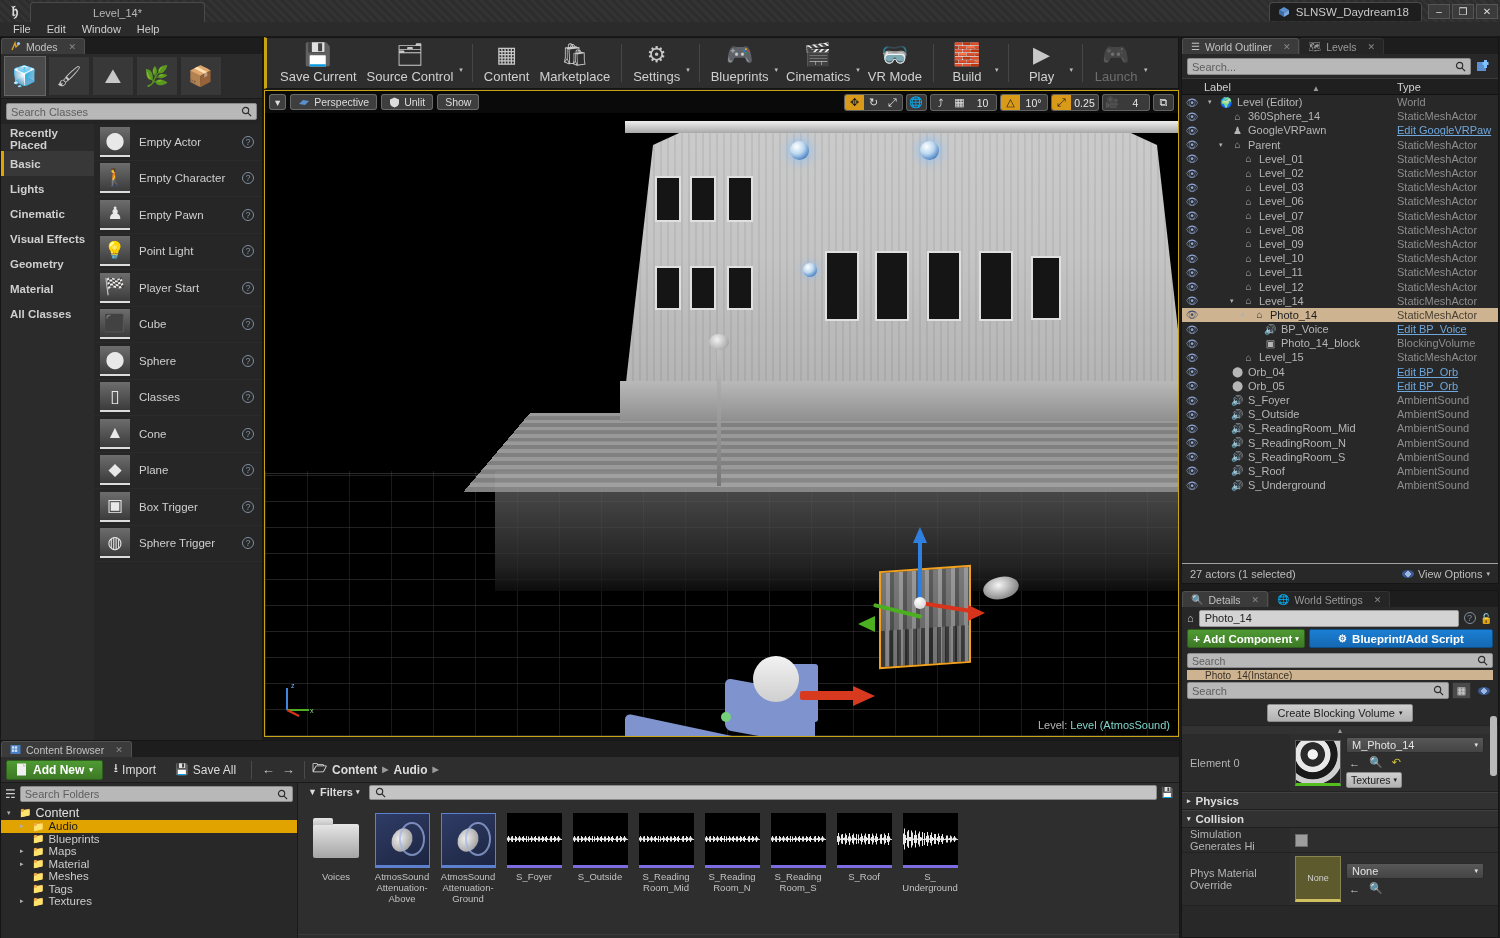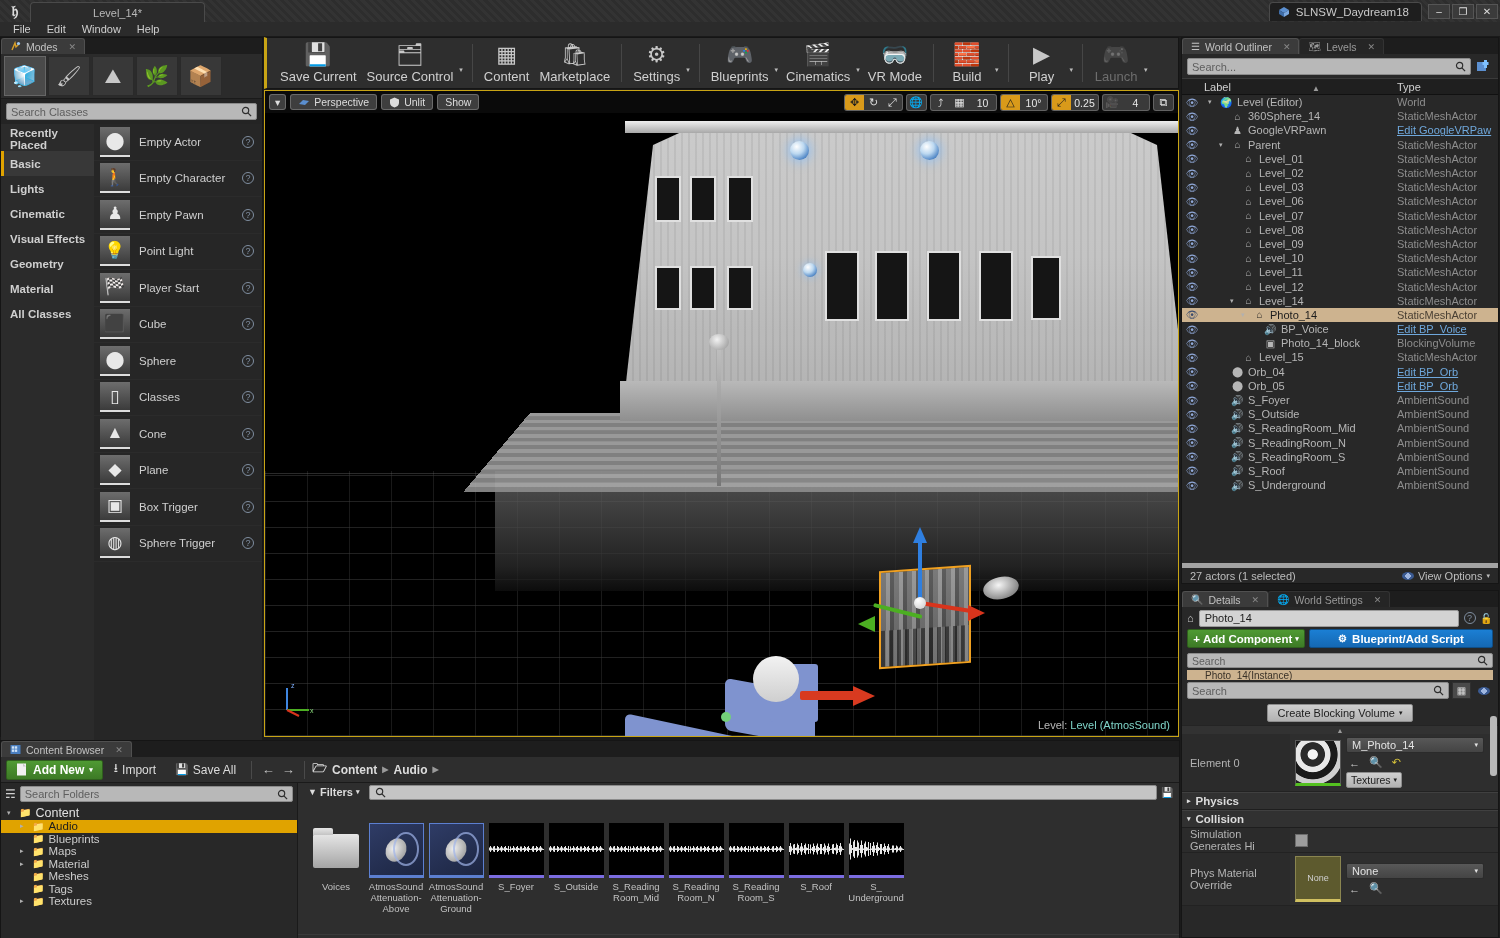--- a/index.html
+++ b/index.html
@@ -296,21 +296,21 @@
   .ol-row .eye { width: 20px; text-align: center; font-size: 10px; color: #8fa8d8; }
   .ol-row.sel .eye { color: #3b4c6e; }
   .ol-label { width: 195px; display: flex; align-items: center; gap: 4px; }
   .ol-type { flex: 1; color: #8d8d8d; font-size: 11px; }
   .ol-row.sel .ol-type { color: #4a4034; }
   .ol-type.link { color: #6fa8dc; text-decoration: underline; }
   .tri { font-size: 7px; color: #b0b0b0; width: 8px; }
   .ol-ico { font-size: 10px; width: 13px; text-align: center; }
   .ol-footer {
     position: absolute; left: 0; right: 0; bottom: 0; height: 20px;
-    border-top: 5px solid #a3a3a3; display: flex; align-items: center;
+    border-top: 1px solid #a3a3a3; display: flex; align-items: center;
     padding: 0 8px; font-size: 11px; color: #bdbdbd;
   }
   .ol-footer .vo { margin-left: auto; display: flex; align-items: center; gap: 4px; }
 
   
   .details {
     position: absolute; left: 1181px; top: 590px; width: 318px; height: 348px;
     background: #282828; border: 1px solid #151515; overflow: hidden;
   }
   .det-namerow {
@@ -447,21 +447,21 @@
     height: 18px; display: flex; align-items: center; gap: 4px; padding: 2px 4px;
   }
   .filters-btn {
     height: 15px; padding: 0 6px; display: flex; align-items: center; gap: 3px;
     font-size: 11px; color: #dcdcdc; font-weight: bold;
   }
   .cb-searchbox {
     flex: 1; height: 15px; background: #c4c4c4; border: 1px solid #8b8b8b; border-radius: 2px;
     display: flex; align-items: center; padding: 0 5px; font-size: 11px; color: #5e5e5e;
   }
-  .asset-grid { display: flex; gap: 0; padding: 22px 8px; }
+  .asset-grid { display: flex; gap: 6px; padding: 12px 8px; }
   .asset {
     width: 60px; display: flex; flex-direction: column; align-items: center; gap: 3px;
   }
   .asset-tile {
     width: 55px; height: 55px; position: relative; overflow: hidden;
   }
   .asset-tile.folder {
     background: transparent; display: flex; align-items: center; justify-content: center;
   }
   .folder-big {

